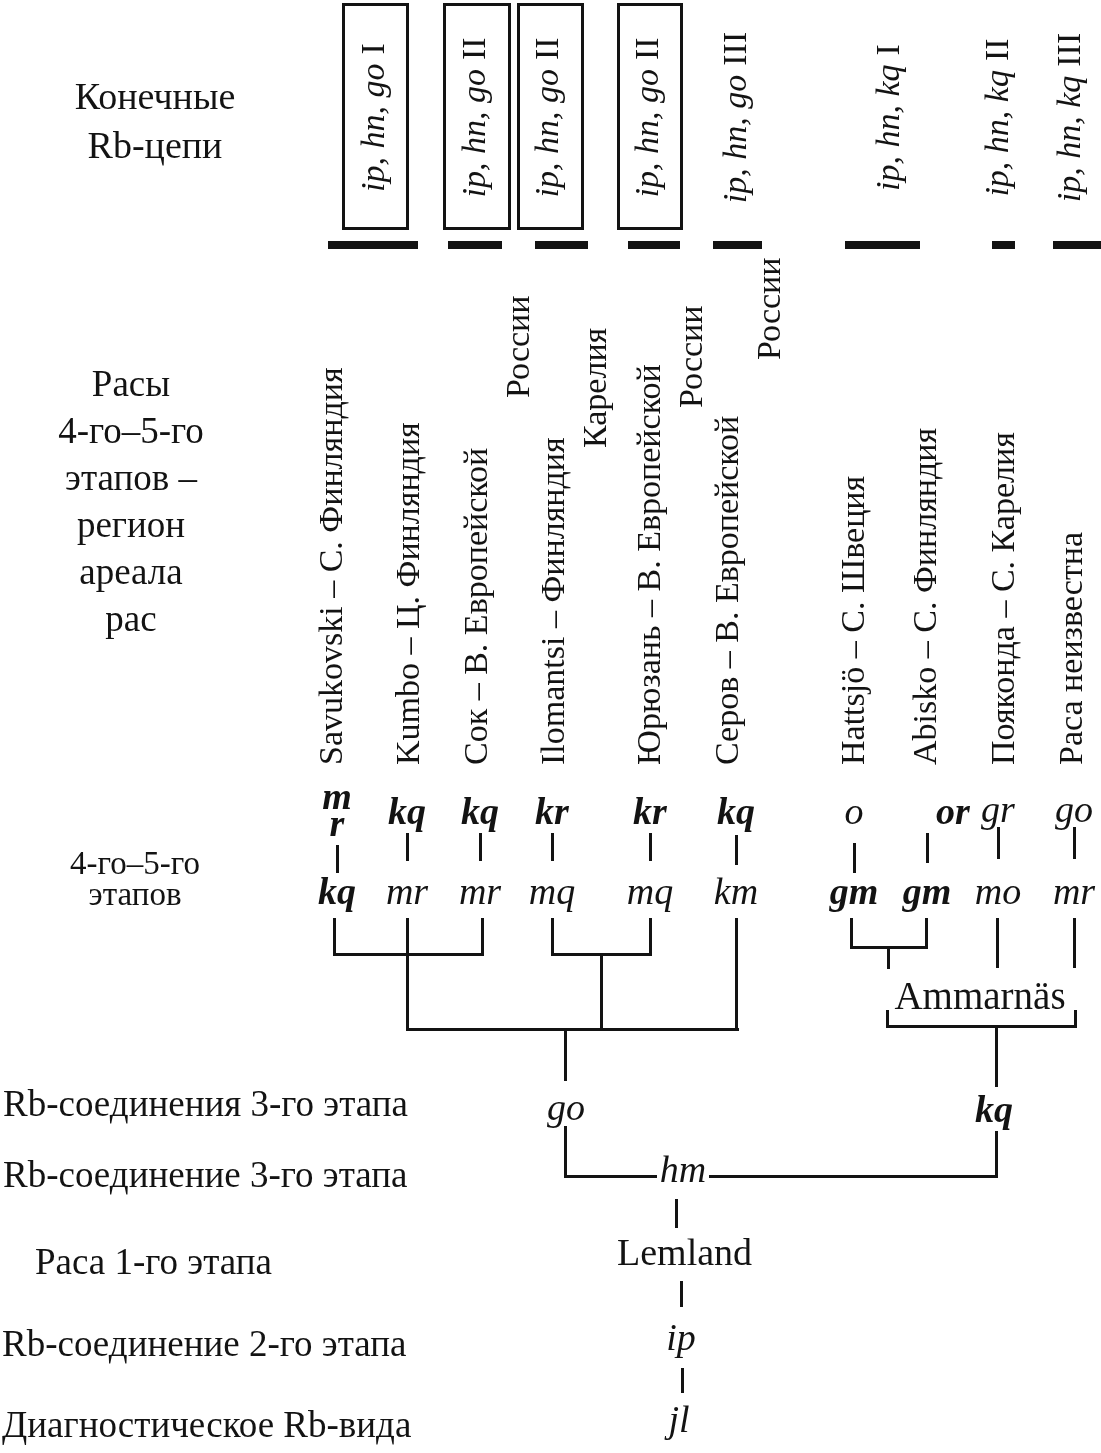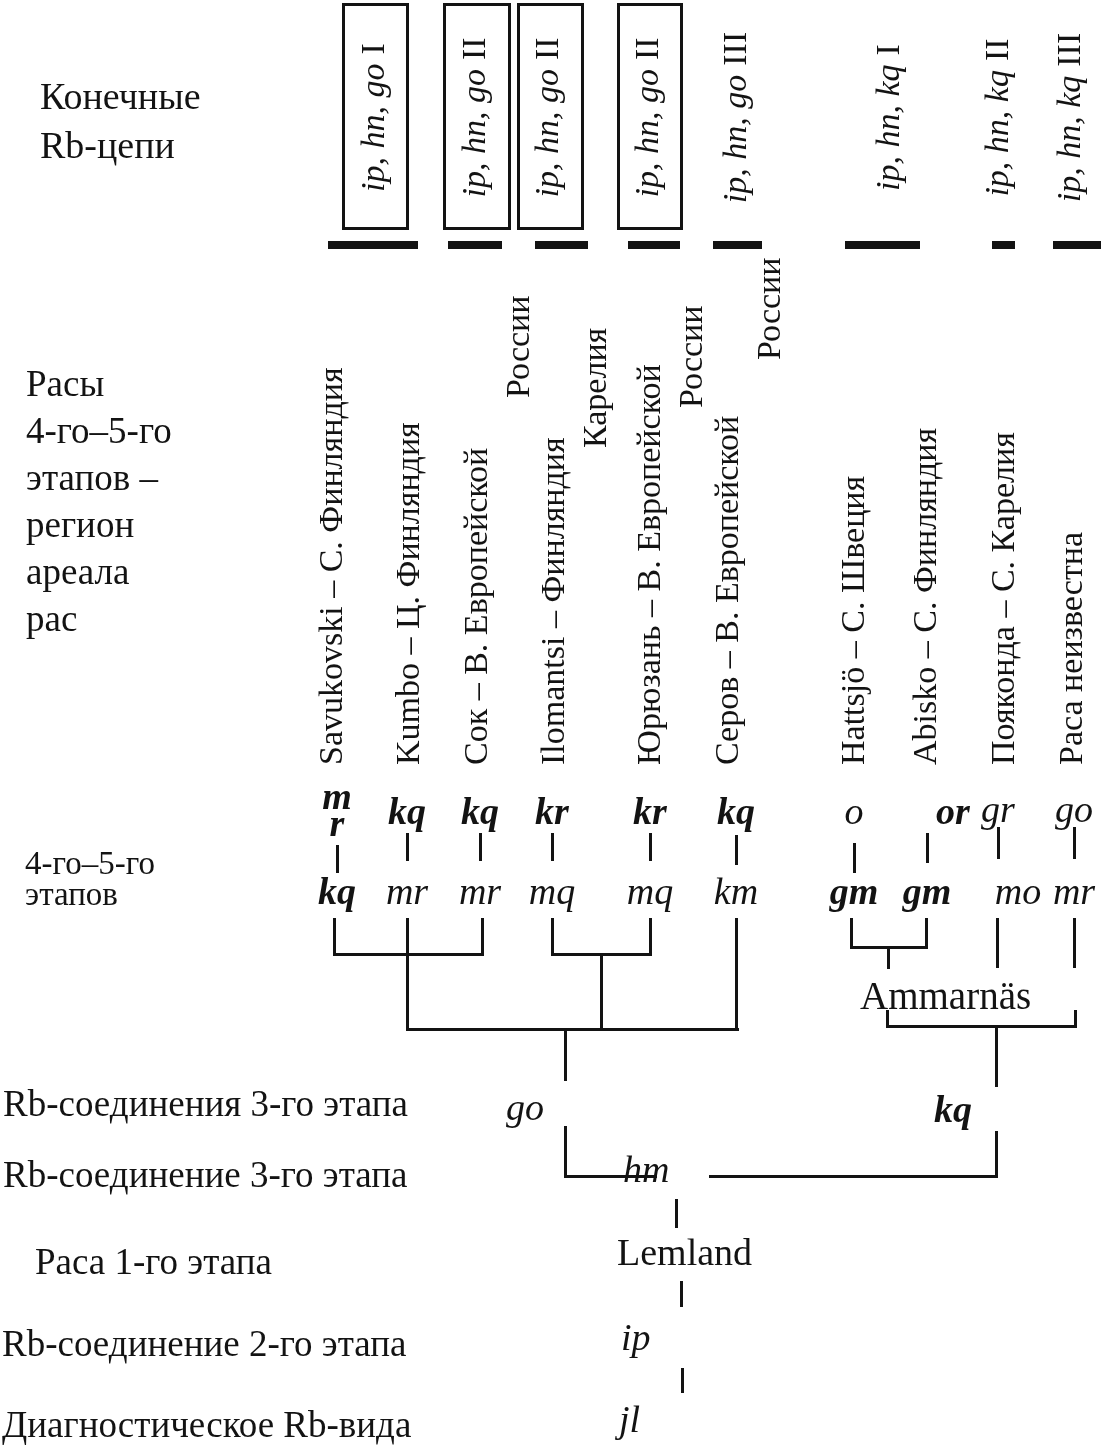--- a/index.html
+++ b/index.html
@@ -2,34 +2,34 @@
 <html><head>
 <meta charset="utf-8">
 <style>
   html,body { margin:0; padding:0; background:#ffffff; }
   .fig {
     position:relative; width:1101px; height:1453px; background:#ffffff;
     color:#131313; font-family:"Liberation Serif","DejaVu Serif",serif;
     overflow:hidden;
   }
   .lab { position:absolute; font-size:37px; line-height:1.2; white-space:pre-line; }
-  .ctr { text-align:left; }
+  .ctr { text-align:center; }
   .rot { position:absolute; transform-origin:0 0; transform:rotate(-90deg); }
   .chain { width:215px; text-align:center; font-size:34px; font-style:italic; white-space:nowrap; }
   .chain .num { font-style:normal; margin-left:9px; }
   .race { width:530px; font-size:34px; line-height:42px; }
   .race .l2 { display:block; }
   .box { position:absolute; border:3px solid #131313; height:221px; top:3px; }
   .bar { position:absolute; height:8px; top:241px; background:#131313; }
   .ln  { position:absolute; background:#131313; }
   .sym { position:absolute; width:100px; font-style:italic; font-size:38px; line-height:1; text-align:center; }
   .sym2 { line-height:27px; }
   .sym2 span { display:block; }
   .bd { font-weight:bold; }
-  .node { position:absolute; width:120px; font-size:38px; line-height:1; }
+  .node { position:absolute; width:120px; font-size:38px; line-height:1; text-align:center; }
   .amm { width:240px; }
   .it { font-style:italic; }
 </style>
 </head>
 <body>
 
 <div class="fig">
 
   <div class="lab ctr" style="left:40px;top:72px;width:230px;font-size:38px;line-height:49px;">Конечные
 Rb-цепи</div>
@@ -107,21 +107,21 @@
   <div class="ln" style="left:1073px;top:827px;width:3px;height:32px;"></div>
 
   <div class="sym bd" style="left:287px;top:872px;">kq</div>
   <div class="sym" style="left:357px;top:872px;">mr</div>
   <div class="sym" style="left:430px;top:872px;">mr</div>
   <div class="sym" style="left:502px;top:872px;">mq</div>
   <div class="sym" style="left:600px;top:872px;">mq</div>
   <div class="sym" style="left:686px;top:872px;">km</div>
   <div class="sym bd" style="left:804px;top:872px;">gm</div>
   <div class="sym bd" style="left:877px;top:872px;">gm</div>
-  <div class="sym" style="left:968px;top:872px;">mo</div>
+  <div class="sym" style="left:948px;top:872px;">mo</div>
   <div class="sym" style="left:1024px;top:872px;">mr</div>
 
   <div class="ln" style="left:333px;top:918px;width:3px;height:38px;"></div>
   <div class="ln" style="left:406px;top:918px;width:3px;height:38px;"></div>
   <div class="ln" style="left:481px;top:918px;width:3px;height:38px;"></div>
   <div class="ln" style="left:333px;top:953px;width:151px;height:3px;"></div>
   <div class="ln" style="left:406px;top:953px;width:3px;height:78px;"></div>
   <div class="ln" style="left:551px;top:918px;width:3px;height:38px;"></div>
   <div class="ln" style="left:649px;top:918px;width:3px;height:38px;"></div>
   <div class="ln" style="left:551px;top:953px;width:101px;height:3px;"></div>

